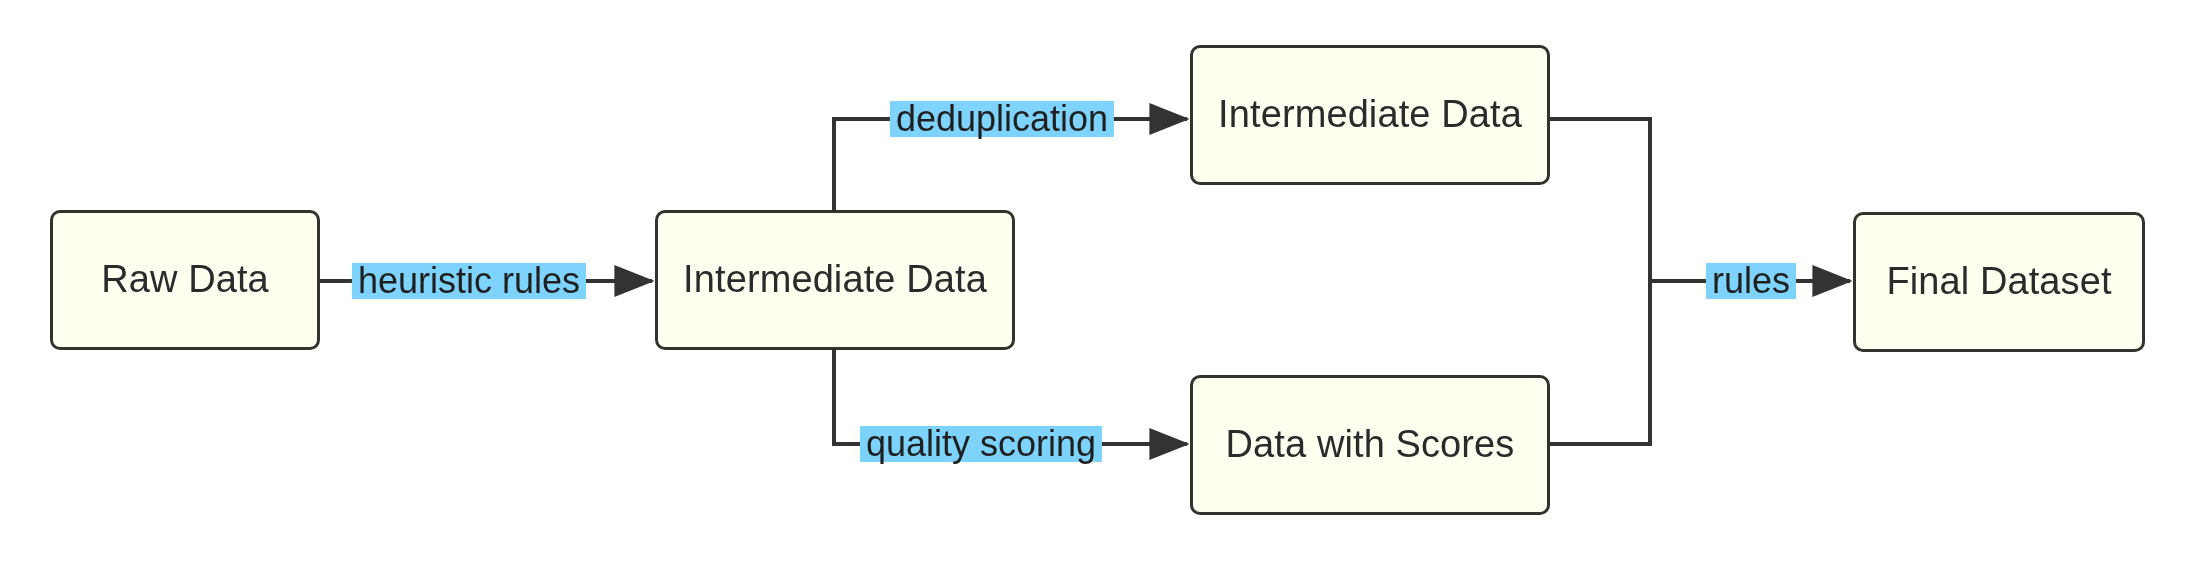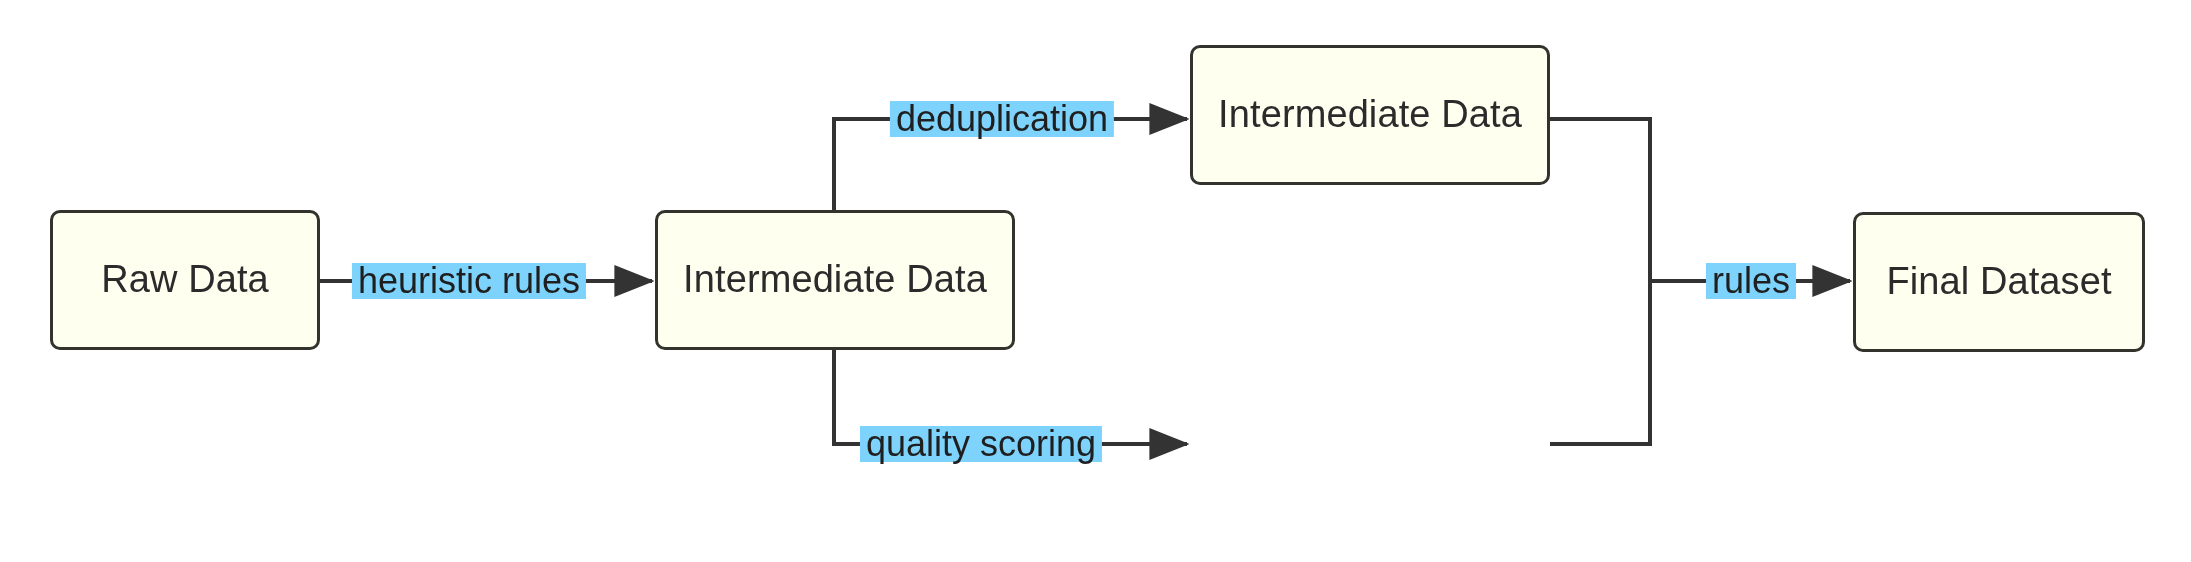--- a/index.html
+++ b/index.html
@@ -101,20 +101,23 @@
   </div>
 
   <div class="node" id="node-intermediate-1">
     <span class="node-label">Intermediate Data</span>
   </div>
 
   <div class="node" id="node-intermediate-2">
     <span class="node-label">Intermediate Data</span>
   </div>
 
+  <div class="node" id="node-data-scores">
+    <span class="node-label">Data with Scores</span>
+  </div>
 
   <div class="node" id="node-final-dataset">
     <span class="node-label">Final Dataset</span>
   </div>
 
   <div class="edge-label" id="label-heuristic-rules">heuristic rules</div>
 
   <div class="edge-label" id="label-deduplication">deduplication</div>
 
   <div class="edge-label" id="label-quality-scoring">quality scoring</div>

